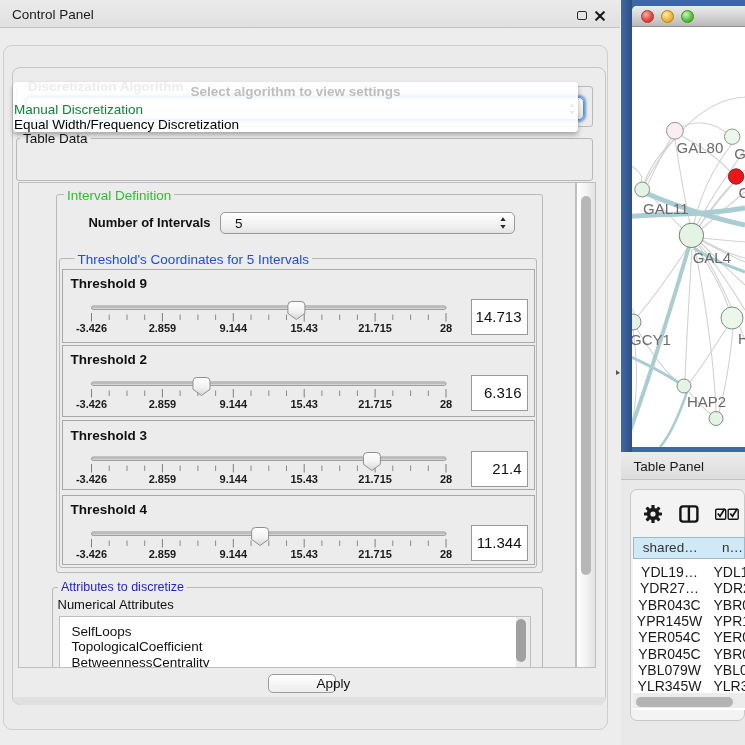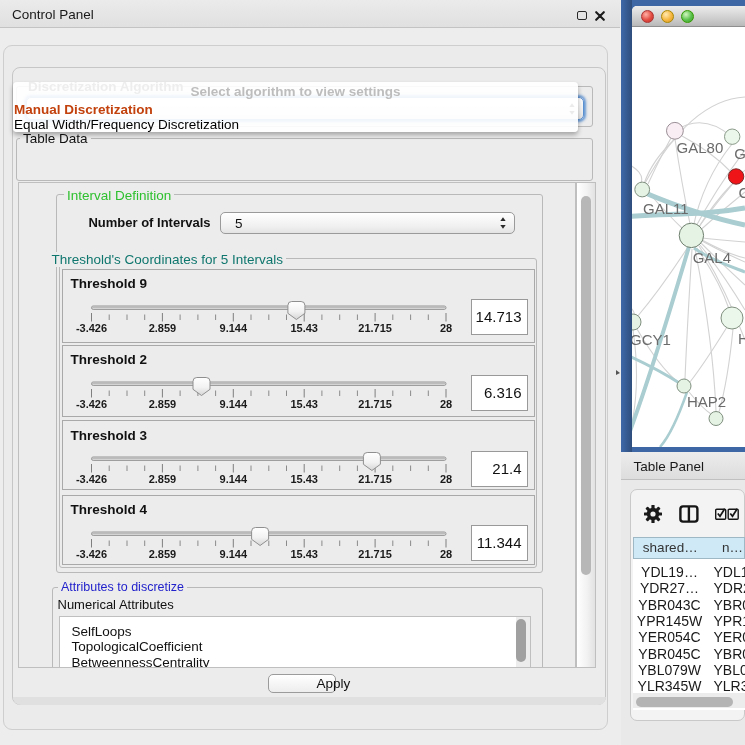--- a/index.html
+++ b/index.html
@@ -90,21 +90,21 @@
   <div class="abs" style="left:68.5px;top:32px;width:123.5px;text-align:right;font-size:13px;font-weight:bold;color:#111">Number of Intervals</div>
   <div class="combo" style="left:201.5px;top:28.5px;width:295px;height:22px">
    <span class="ct" style="left:14px">5</span>
    <svg class="arr" viewBox="0 0 9 14" style="width:8px;height:13px">
           <path d="M4.5,0.5 L7.5,4.8 L1.5,4.8 Z" fill="#2a2a2a"></path>
           <path d="M4.5,13.5 L7.5,9.2 L1.5,9.2 Z" fill="#2a2a2a"></path>
         </svg>
   </div>
 
   <div class="abs gbox" style="left:40px;top:75px;width:478px;height:309.5px"></div>
-  <div class="glabel" style="left:30px;top:68.5px;color:#0f766e">Threshold's Coordinates for 5 Intervals</div>
+  <div class="glabel" style="left:56px;top:68.5px;color:#1d4ed8">Threshold's Coordinates for 5 Intervals</div>
 
 <div class="srow" style="top:85.5px;height:74px">
 <div class="stitle">Threshold 9</div>
 <svg width="473" height="74" style="position:absolute;left:-1px;top:-1px">
 <defs>
             <linearGradient id="tg85.5" x1="0" y1="0" x2="0" y2="1">
               <stop offset="0" stop-color="#ffffff"></stop>
               <stop offset="0.55" stop-color="#f2f2f2"></stop>
               <stop offset="1" stop-color="#d5d5d5"></stop>
             </linearGradient>
@@ -428,16 +428,16 @@
         <span class="tc2">YIL0</span>
       </div>
 <div id="hscroll"></div>
 <div id="hthumb"></div>
 </div>
 <div class="thead" style="left:632.5px;width:75.5px">shared…</div>
 <div class="thead" style="left:707px;width:38px;border-left:none;text-align:left;padding-left:15px">n…</div>
 
 <div class="abs" style="left:13px;top:82px;width:565px;height:50px;background:rgba(255,255,255,0.91);border-radius:4px;box-shadow:0 3px 5px rgba(0,0,0,0.30);"></div>
 <div class="abs" style="left:13px;top:84px;width:565px;text-align:center;font-size:13.5px;font-weight:bold;color:#bdbdbd">Select algorithm to view settings</div>
-<div class="abs" style="left:14px;top:101.5px;font-size:13.5px;font-weight:bold;color:#c2410c">Manual Discretization</div>
+<div class="abs" style="left:14px;top:101.5px;font-size:13.5px;font-weight:normal;color:#15803d">Manual Discretization</div>
 <div class="abs" style="left:14px;top:116.5px;font-size:13.5px;color:#000">Equal Width/Frequency Discretization</div>
 
 </div>
 
 </body></html>

